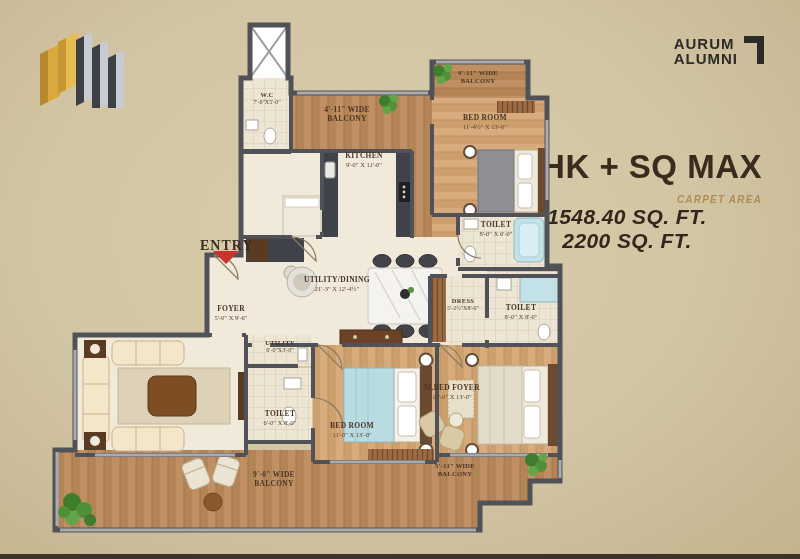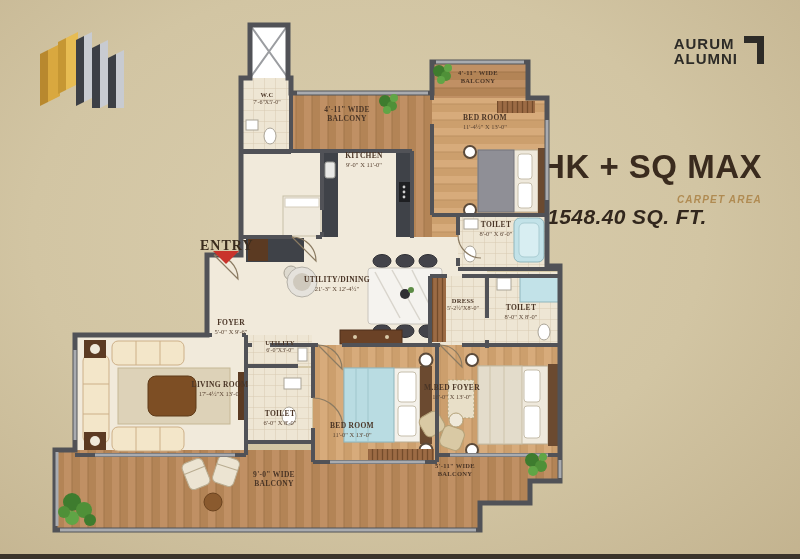--- a/index.html
+++ b/index.html
@@ -57,20 +57,21 @@
     </div>
     <svg width="20" height="28" viewBox="0 0 20 28">
       <polygon points="0,0 20,0 20,28 13,28 13,7 0,7" fill="#2d2b27"></polygon>
     </svg>
   </div>
 
   <div id="unit-info">
     <div id="unit-title">3BHK + SQ MAX</div>
     <div class="area-label">CARPET AREA</div>
     <div class="area-value">1548.40 SQ. FT.</div>
+    <div class="area-value">2200 SQ. FT.</div>
   </div>
 
   <svg width="800" height="559" viewBox="0 0 800 559" style="position:absolute;left:0;top:0;">
     <defs>
       <pattern id="pv" width="16" height="16" patternUnits="userSpaceOnUse">
         <rect width="8" height="16" fill="#c09064"></rect>
           <rect x="8" width="8" height="16" fill="#b38456"></rect>
         <line x1="8" y1="0" x2="8" y2="16" stroke="#a2764a" stroke-width="1"></line>
       </pattern>
       <pattern id="ph" width="16" height="16" patternUnits="userSpaceOnUse" patternTransform="rotate(90)">
@@ -310,36 +311,32 @@
     <div class="ld">9'-0" X 11'-0"</div>
   </div>
   <div class="rlabel" style="left:456px;top:221px;width:80px;">
     <div class="l1">TOILET</div>
     <div class="ld">8'-0" X 6'-0"</div>
   </div>
   <div class="rlabel" style="left:277px;top:276px;width:120px;">
     <div class="l1">UTILITY/DINING</div>
     <div class="ld">21'-3" X 12'-4½"</div>
   </div>
-  <div class="rlabel" style="left:191px;top:305px;width:80px;margin-top:14px;">
+  <div class="rlabel" style="left:191px;top:305px;width:80px;">
     <div class="l1">FOYER</div>
     <div class="ld">5'-0" X 9'-6"</div>
   </div>
   <div class="rlabel small" style="left:431px;top:297px;width:64px;">
     <div class="l1">DRESS</div>
     <div class="ld">5'-2½"X8'-0"</div>
   </div>
   <div class="rlabel" style="left:483px;top:304px;width:76px;">
     <div class="l1">TOILET</div>
     <div class="ld">8'-0" X 8'-0"</div>
   </div>
-  <div class="rlabel" style="left:160px;top:381px;width:120px;">
-    <div class="l1">LIVING ROOM</div>
-    <div class="ld">17'-4½"X 13'-0"</div>
-  </div>
   <div class="rlabel small" style="left:240px;top:339px;width:80px;">
     <div class="l1">UTILITY</div>
     <div class="ld">6'-0"X3'-0"</div>
   </div>
   <div class="rlabel" style="left:240px;top:410px;width:80px;">
     <div class="l1">TOILET</div>
     <div class="ld">6'-0" X 8'-0"</div>
   </div>
   <div class="rlabel" style="left:312px;top:422px;width:80px;">
     <div class="l1">BED ROOM</div>

